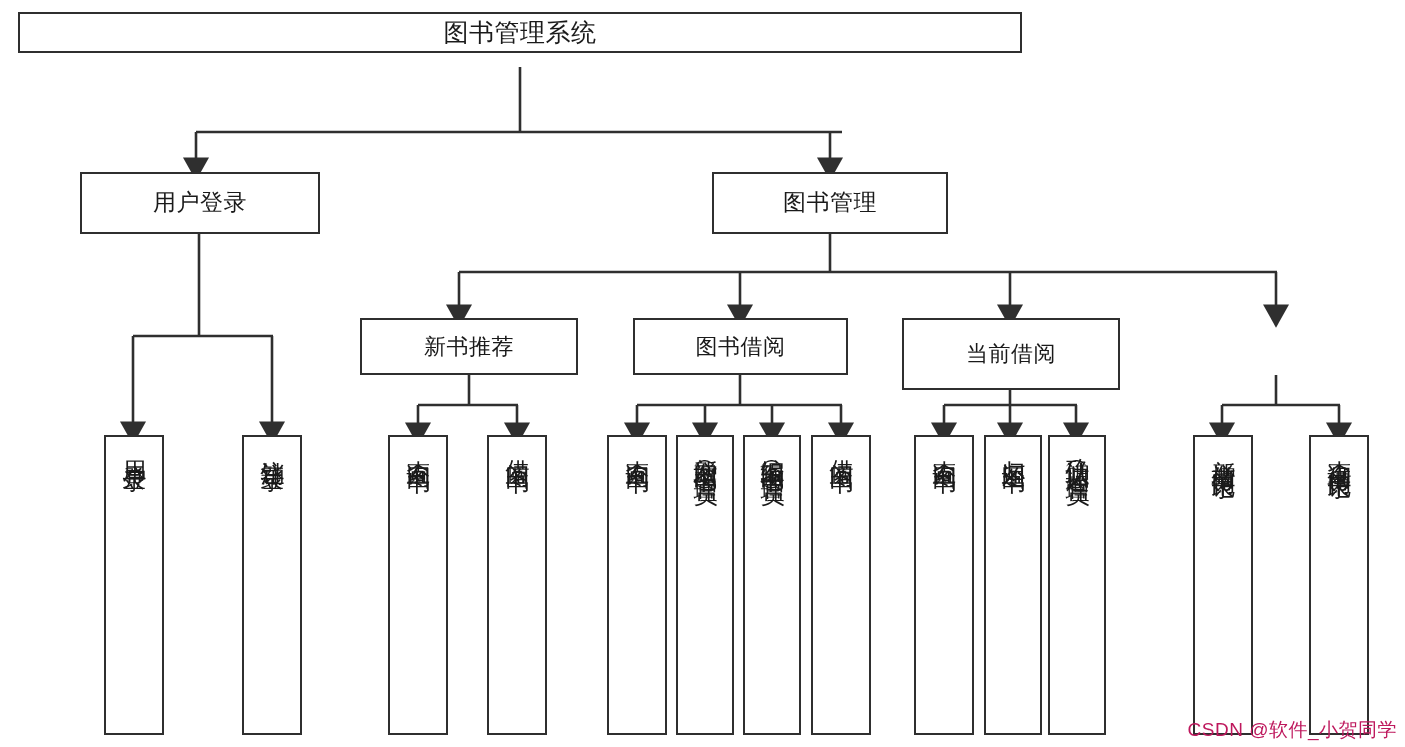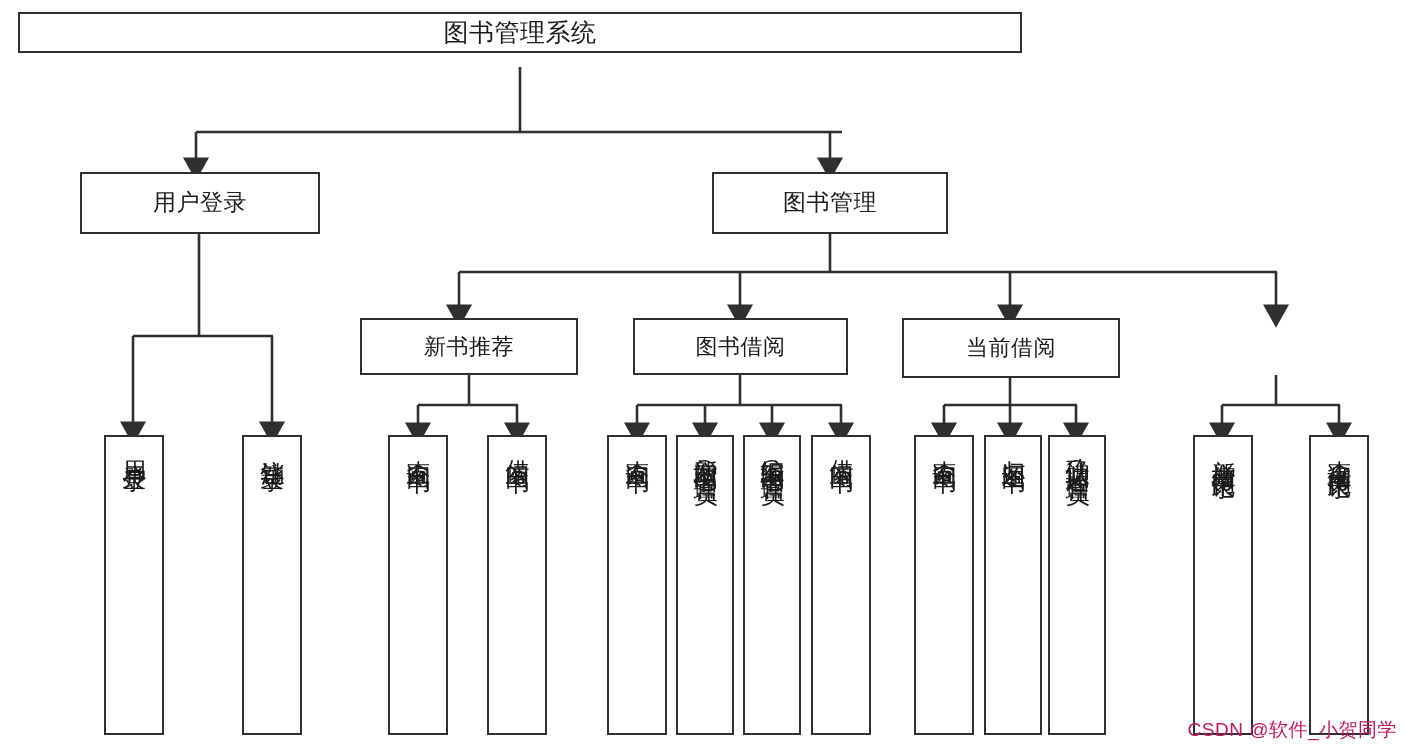--- a/index.html
+++ b/index.html
@@ -145,21 +145,21 @@
   <div class="node-box lvl1" style="left:712px; top:172px; width:236px; height:62px;">
     <span class="node-label">图书管理</span>
   </div>
 
   <div class="node-box lvl2" style="left:360px; top:318px; width:218px; height:57px;">
     <span class="node-label">新书推荐</span>
   </div>
   <div class="node-box lvl2" style="left:633px; top:318px; width:215px; height:57px;">
     <span class="node-label">图书借阅</span>
   </div>
-  <div class="node-box lvl2" style="left:902px; top:318px; width:218px; height:60px;">
+  <div class="node-box lvl2" style="left:902px; top:318px; width:218px; height:72px;">
     <span class="node-label">当前借阅</span>
   </div>
 
   <div class="node-box leaf" style="left:104px; top:435px; width:60px; height:300px;">
     <span class="node-label">用户登录</span>
   </div>
   <div class="node-box leaf" style="left:242px; top:435px; width:60px; height:300px;">
     <span class="node-label">注销登录</span>
   </div>
 

